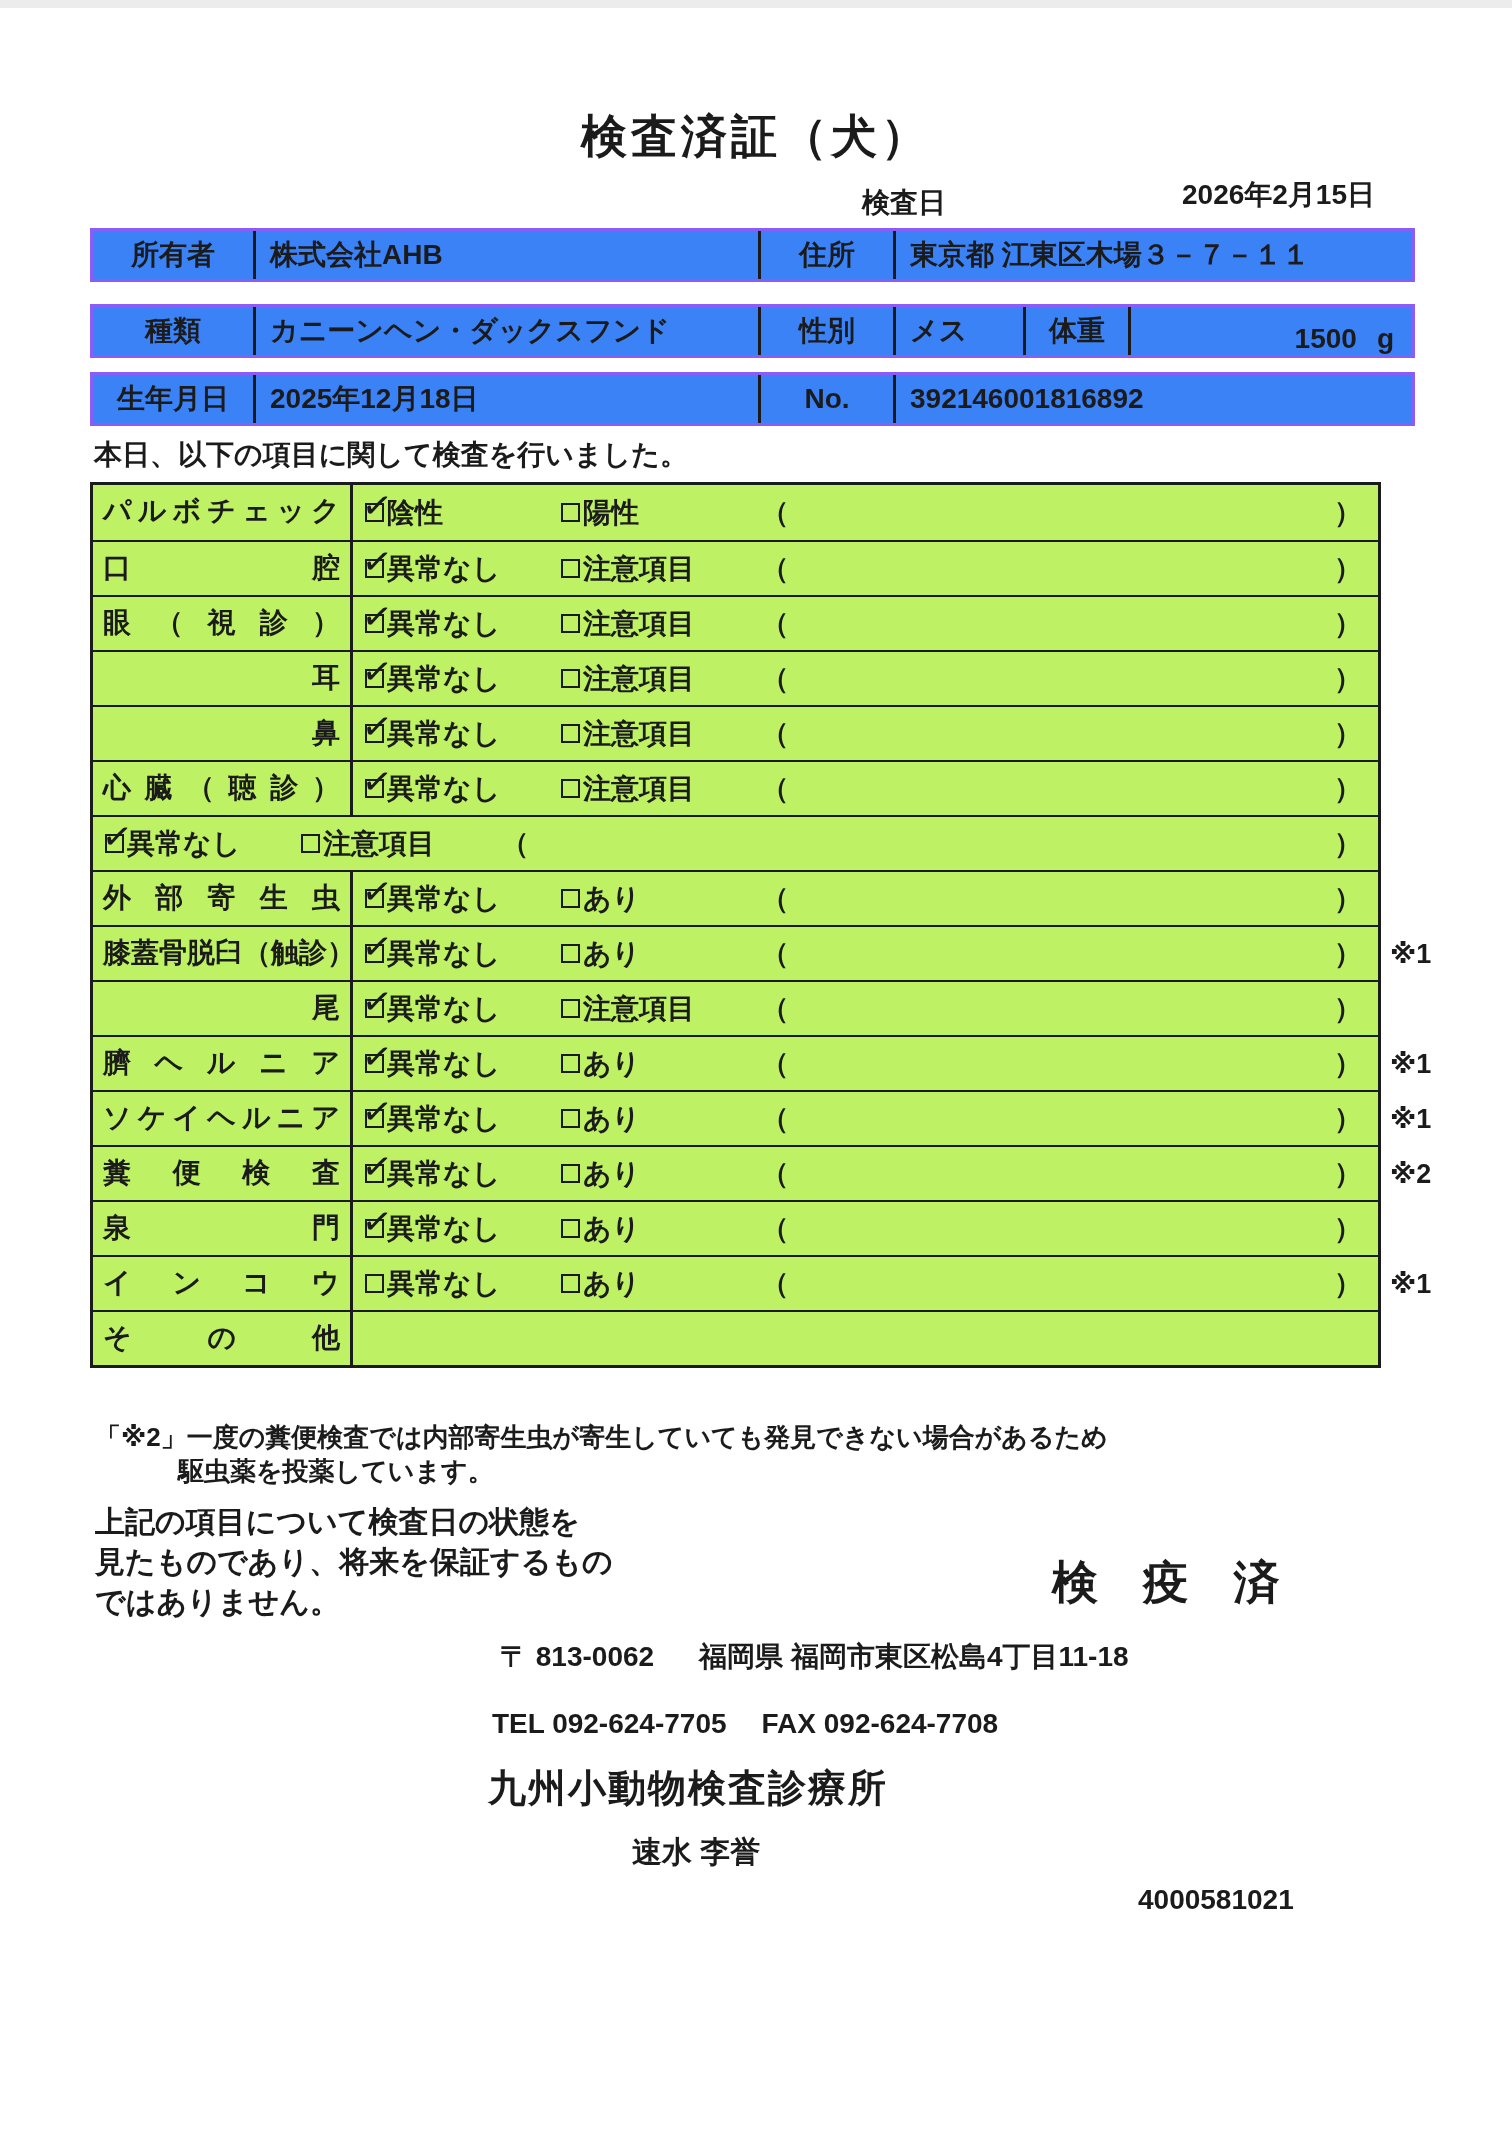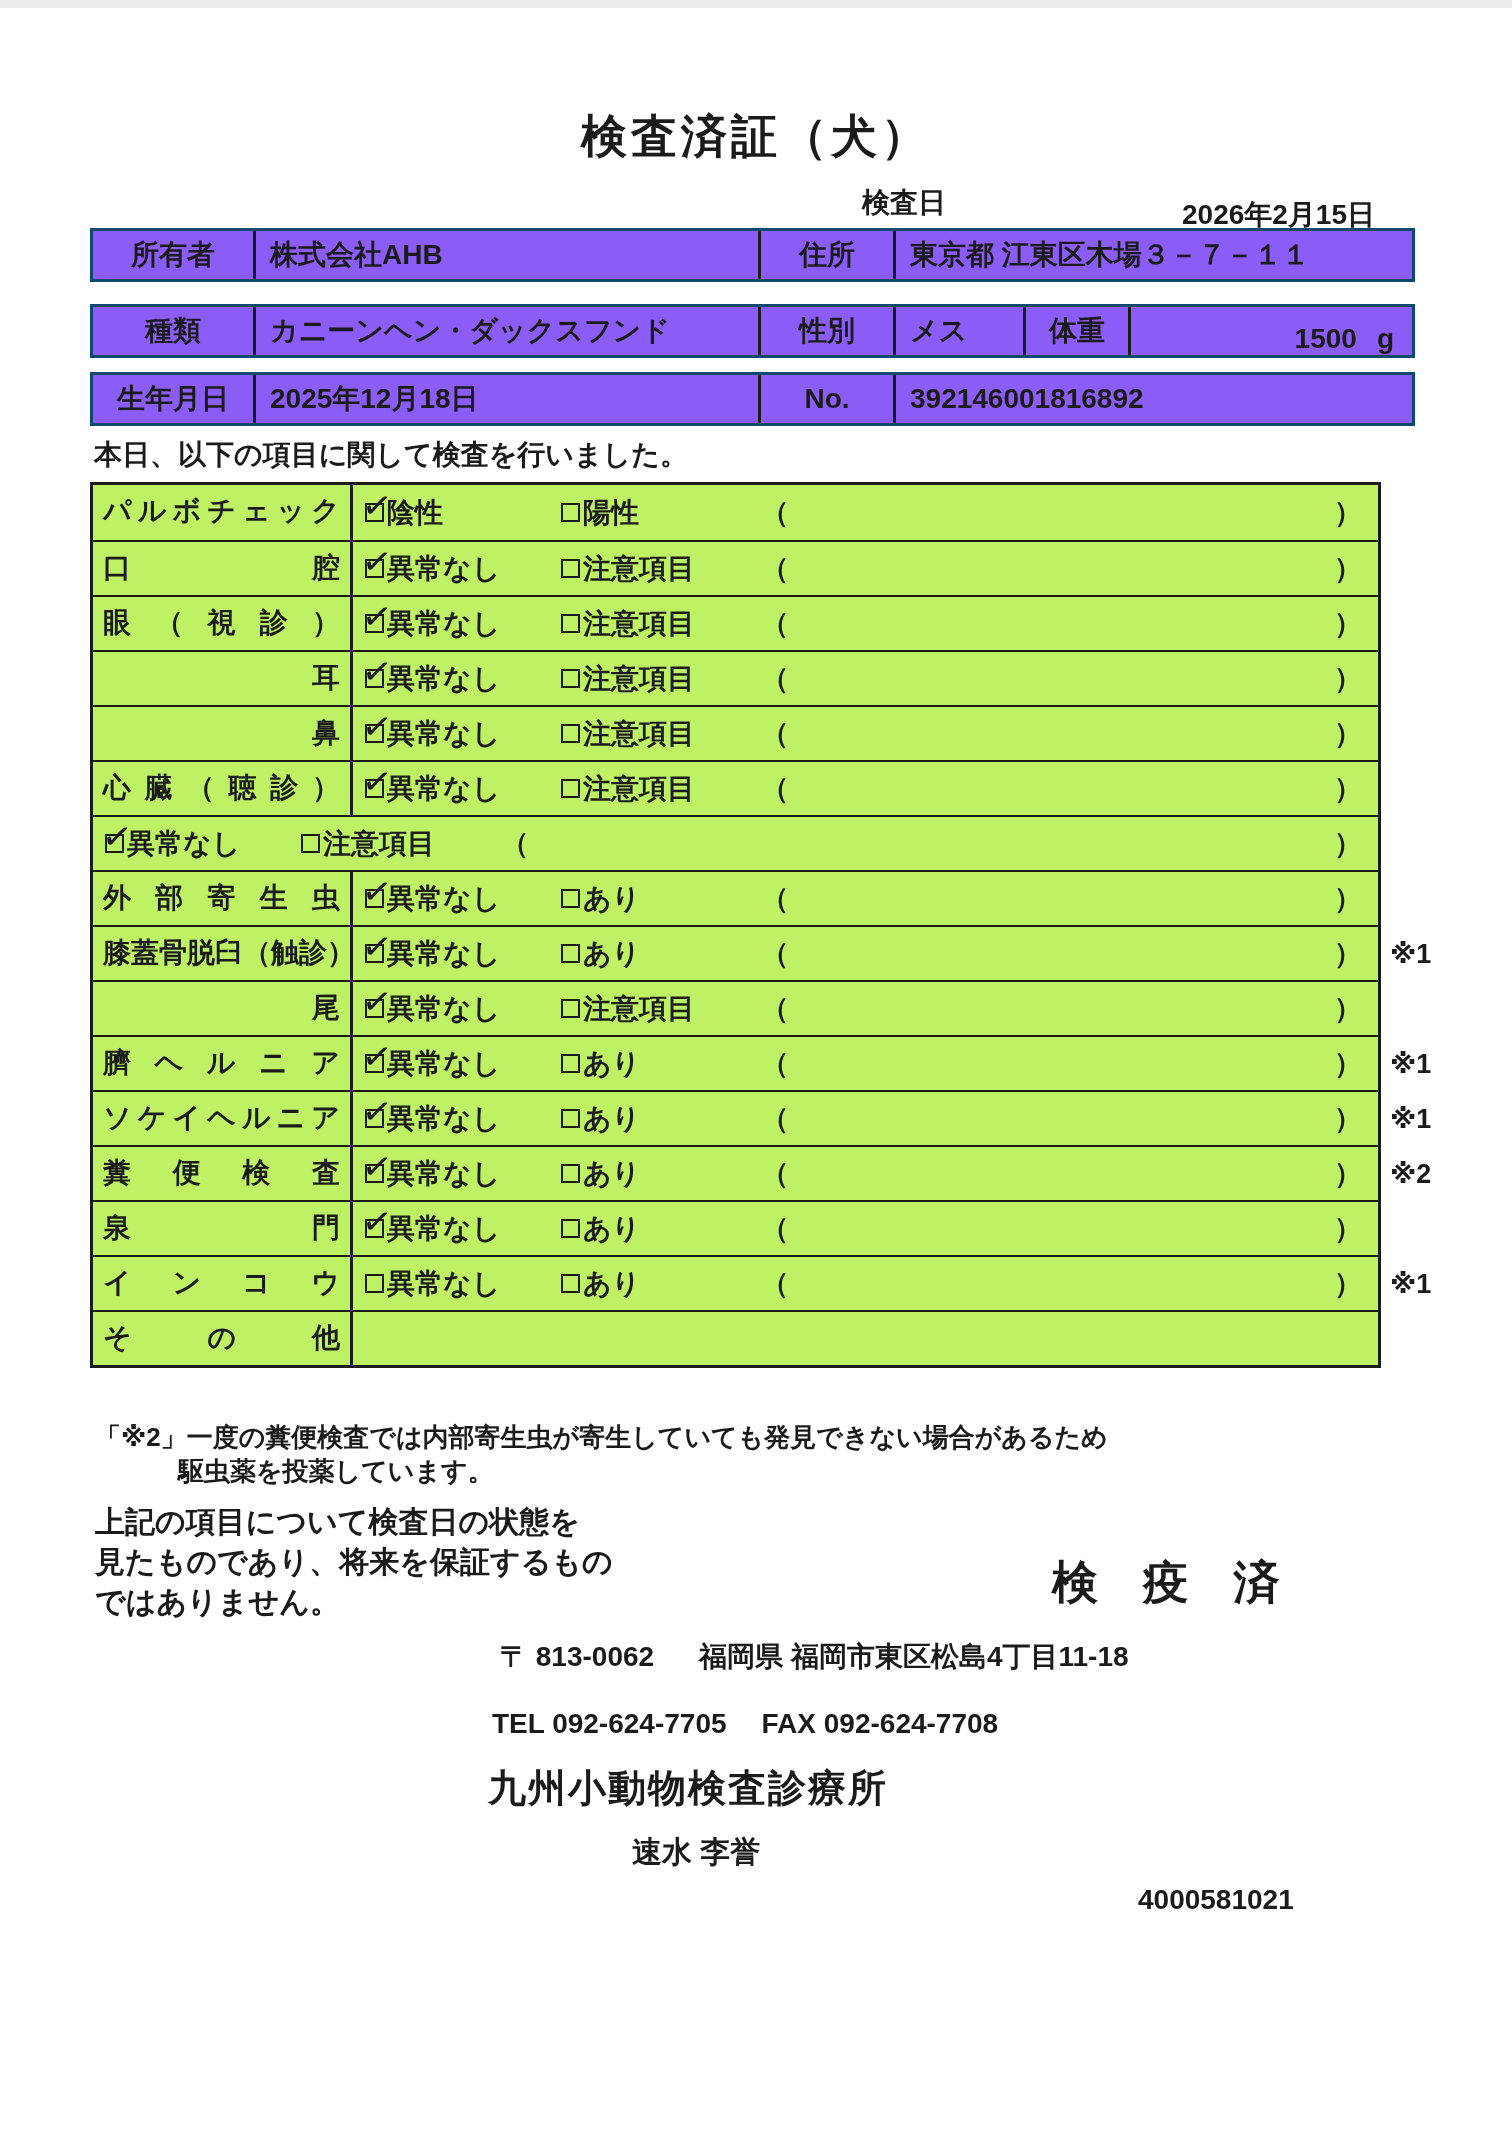--- a/index.html
+++ b/index.html
@@ -7,24 +7,24 @@
   body { font-family:"Liberation Sans","DejaVu Sans",sans-serif; }
   .page {
     position:relative; width:1512px; height:2150px; margin:8px auto;
     background:#ffffff; color:#1b1b1b; overflow:hidden; font-weight:600;
   }
 
   
   .title { position:absolute; top:98px; left:0; width:100%; text-align:center;
            font-size:46px; font-weight:700; letter-spacing:4px; }
   .hdr-date-label { position:absolute; top:176px; left:862px; font-size:28px; }
-  .hdr-date-value { position:absolute; top:188px; left:1182px; font-size:28px; }
+  .hdr-date-value { position:absolute; top:168px; left:1182px; font-size:28px; }
 
   
-  .tbl { position:absolute; left:90px; display:grid; border:3px solid #0c4a6e; background:#8b5cf6; }
+  .tbl { position:absolute; left:90px; display:grid; border:3px solid #8b5cf6; background:#3b82f6; }
   .tbl .c { border-left:3px solid #1b1b1b; display:flex; align-items:center;
             font-size:28px; overflow:hidden; white-space:nowrap; }
   .tbl .c.first { border-left:none; }
   .tbl .lab { justify-content:center; }
   .tbl .val { padding-left:14px; }
   .tbl .wval { justify-content:flex-end; padding-right:18px; gap:20px;align-items:flex-end; }
 
   .tbl-owner { top:220px; grid-template-columns:160px 505px 135px 519px; height:54px; }
   .tbl-pet1  { top:296px; grid-template-columns:160px 505px 135px 130px 105px 284px; height:54px; }
   .tbl-pet2  { top:364px; grid-template-columns:160px 505px 135px 519px; height:54px; }

